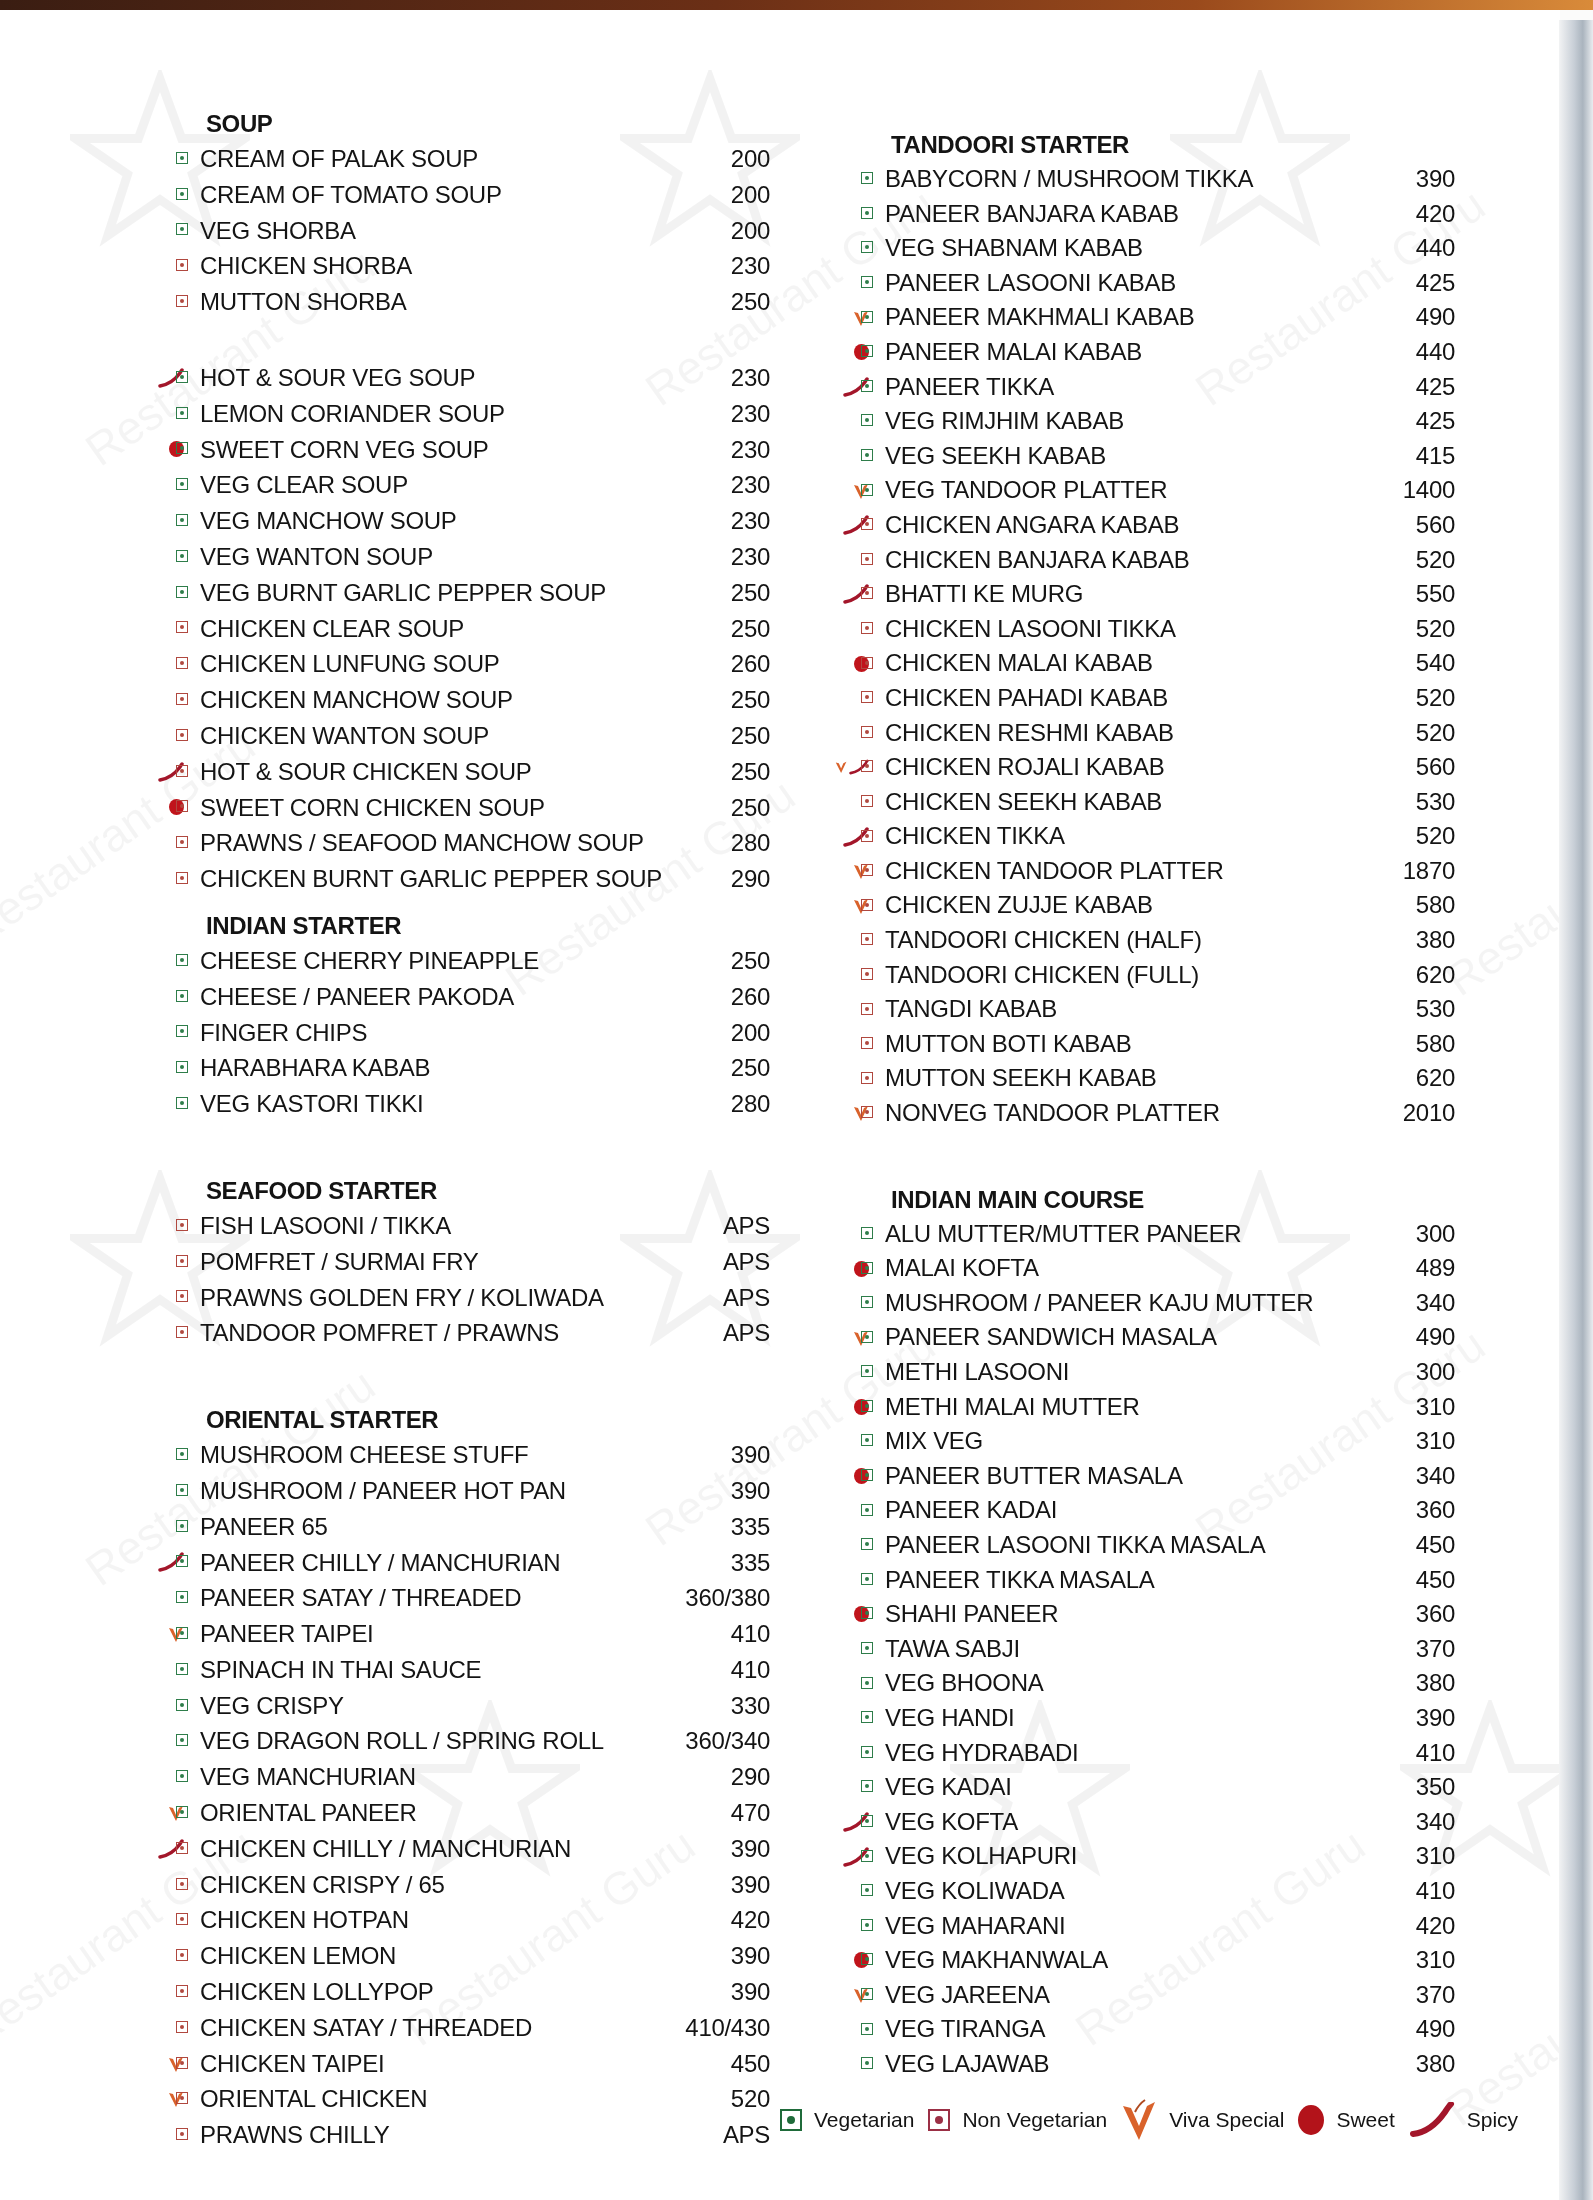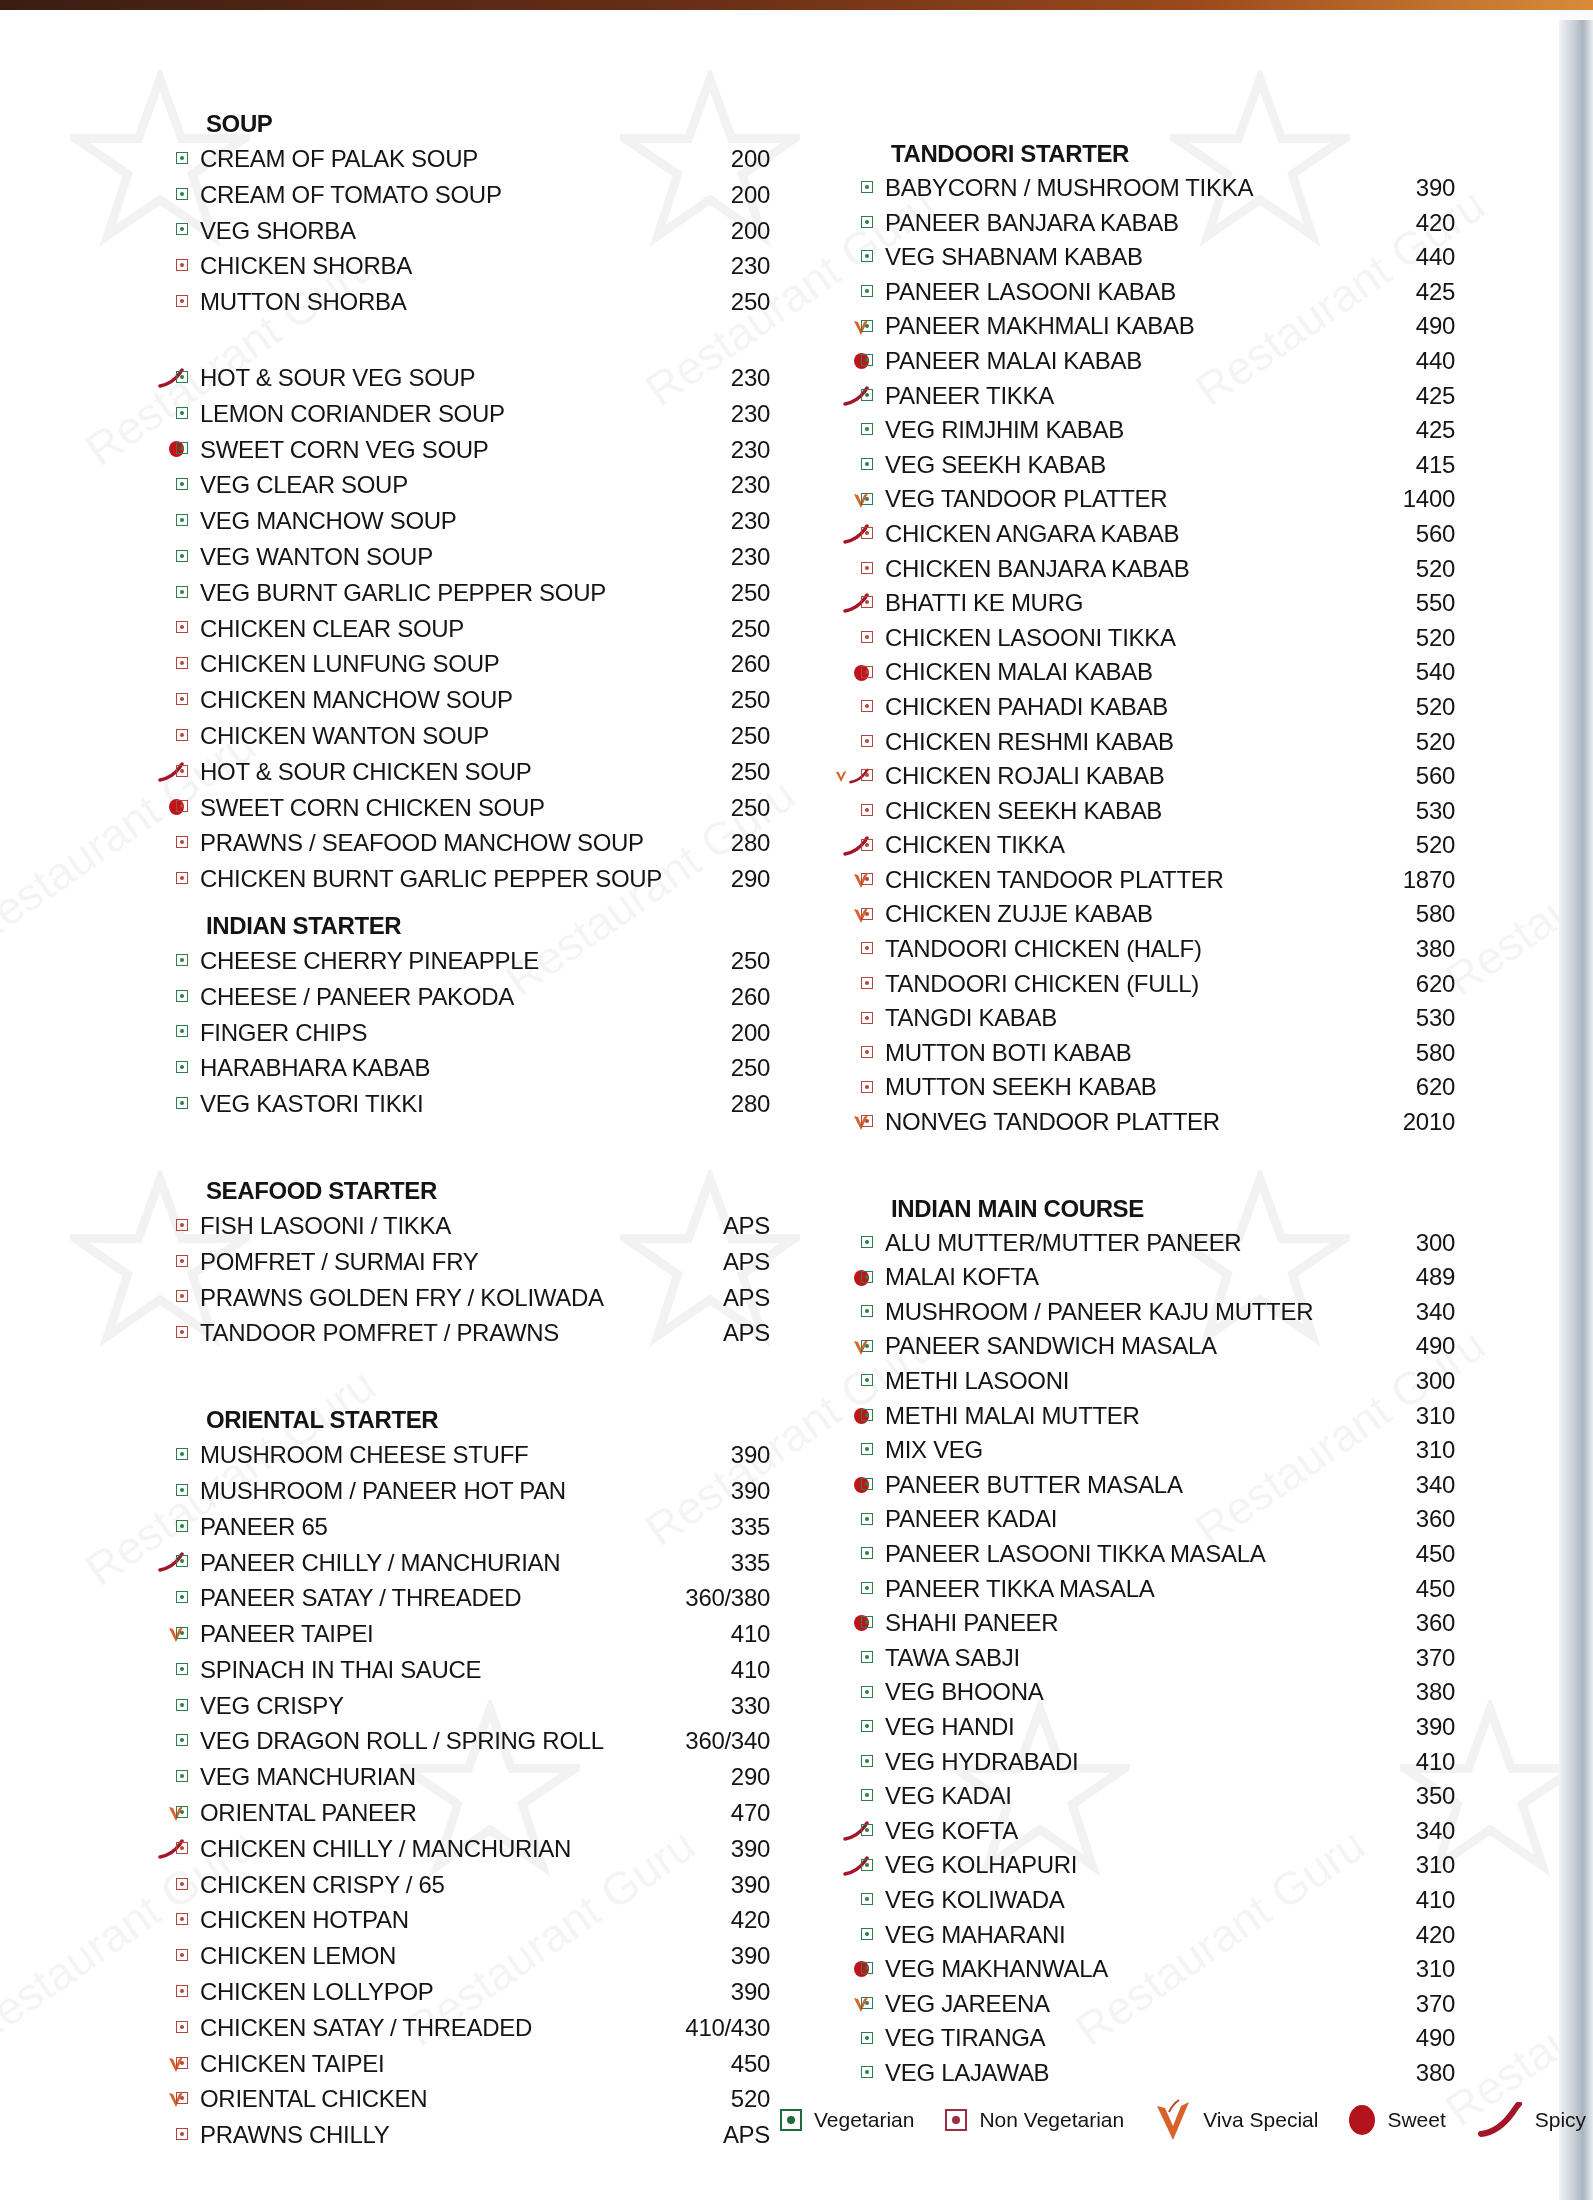--- a/index.html
+++ b/index.html
@@ -23,21 +23,21 @@
   }
   .watermark {
     position: absolute; color: rgba(0,0,0,0.045); font-size: 46px;
     transform: rotate(-35deg); white-space: nowrap; pointer-events: none;
   }
   .wm-star {
     position: absolute; width: 180px; height: 180px; pointer-events: none;
   }
   .column { position: absolute; }
   .col-left { left: 150px; top: 95px; width: 620px; }
-  .col-right { left: 835px; top: 125px; width: 620px; }
+  .col-right { left: 835px; top: 116px; width: 620px; }
 
   .section { margin-bottom: 0; }
   .section-title {
     font-weight: bold; font-size: 24px; letter-spacing: -0.4px;
     margin-left: 56px; height: 34px; line-height: 34px; margin-top: 12px;
   }
   .item {
     position: relative; height: 35.8px; line-height: 35.8px;
     font-size: 24px; letter-spacing: -0.3px; white-space: nowrap;
   }
@@ -64,21 +64,21 @@
   .tag-sweet {
     width: 15px; height: 16px; border-radius: 50%; background: #c0141b; display: inline-block;
   }
   .tag-spicy { display: inline-block; width: 26px; height: 20px; }
   .tag-viva { display: inline-block; width: 16px; height: 18px; }
 
   .spacer-lg { height: 40px; }
 
   .legend {
     position: absolute; left: 780px; top: 2100px; height: 40px;
-    display: flex; align-items: center; gap: 31px; font-size: 21px;
+    display: flex; align-items: center; gap: 14px; font-size: 21px;
   }
   .legend .lg-item { display: flex; align-items: center; gap: 12px; }
   .legend .lg-box {
     width: 22px; height: 22px; border: 2.5px solid #1f6b3a; box-sizing: border-box;
     display: flex; align-items: center; justify-content: center;
   }
   .legend .lg-box::after { content: ""; width: 8px; height: 8px; border-radius: 50%; background: #1f6b3a; }
   .legend .lg-box.nonveg { border-color: #9b2f45; }
   .legend .lg-box.nonveg::after { background: #9b2f45; }
   .legend .lg-sweet { width: 26px; height: 30px; border-radius: 50%; background: #b3131a; }

